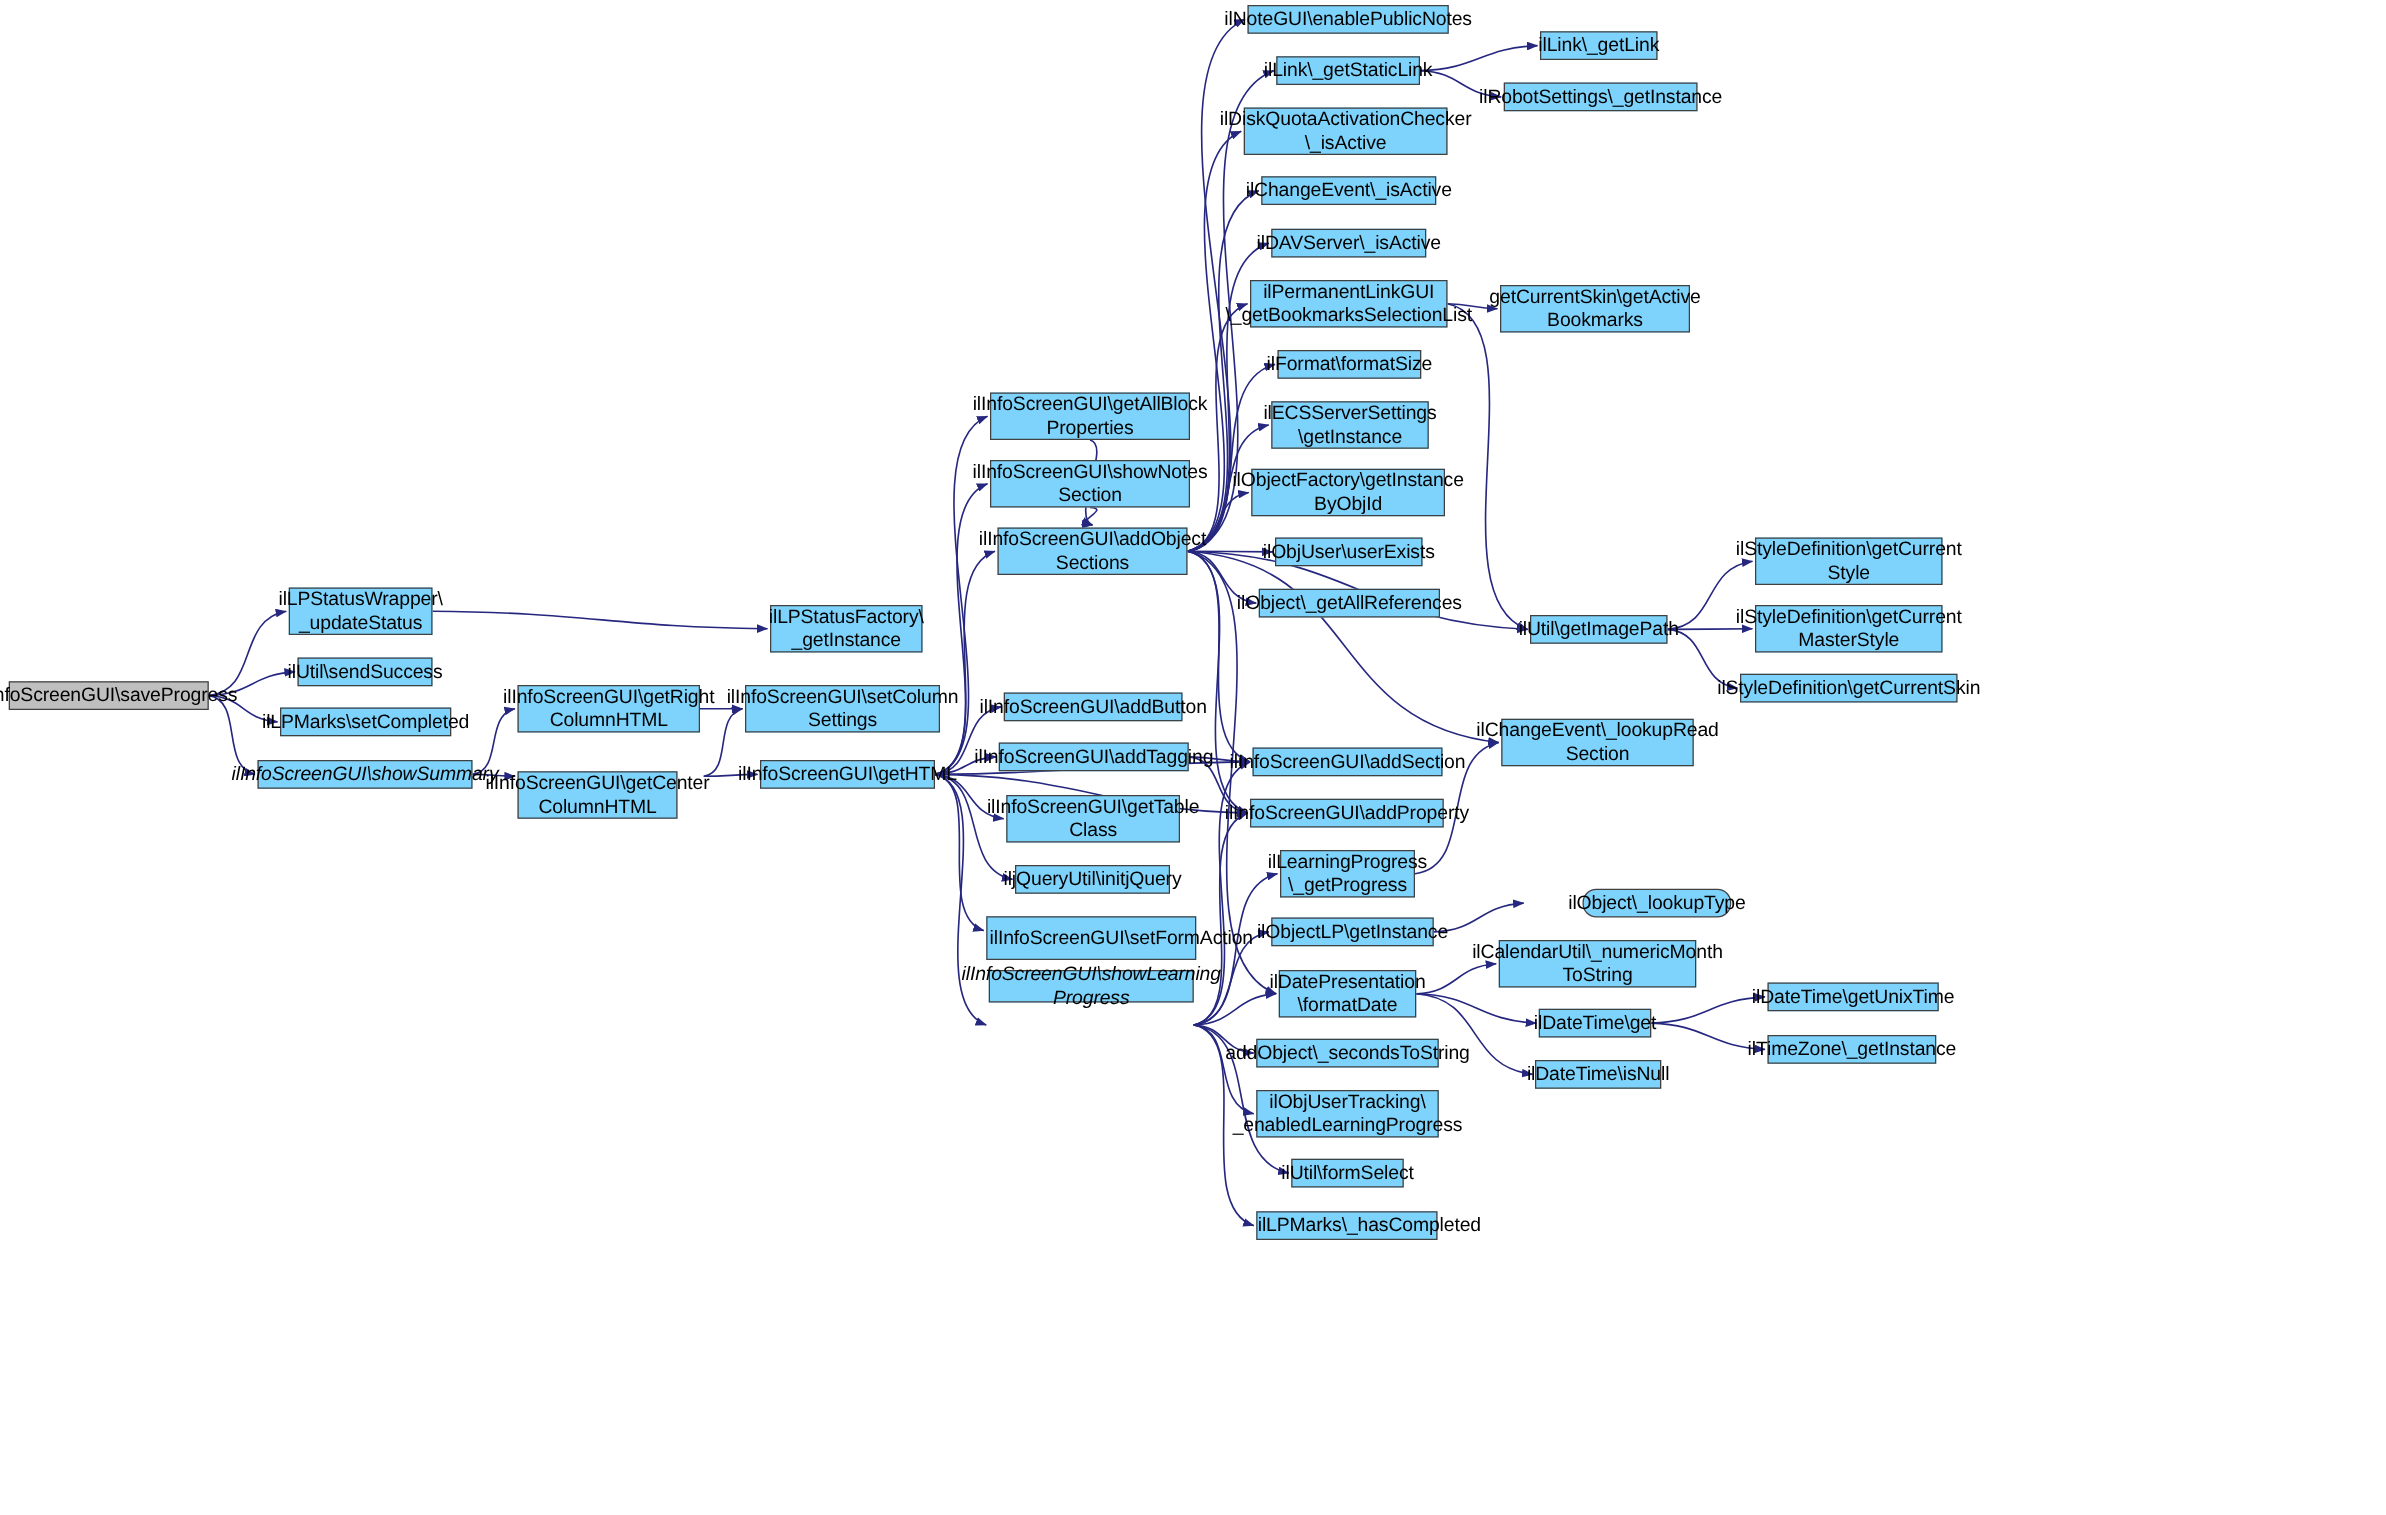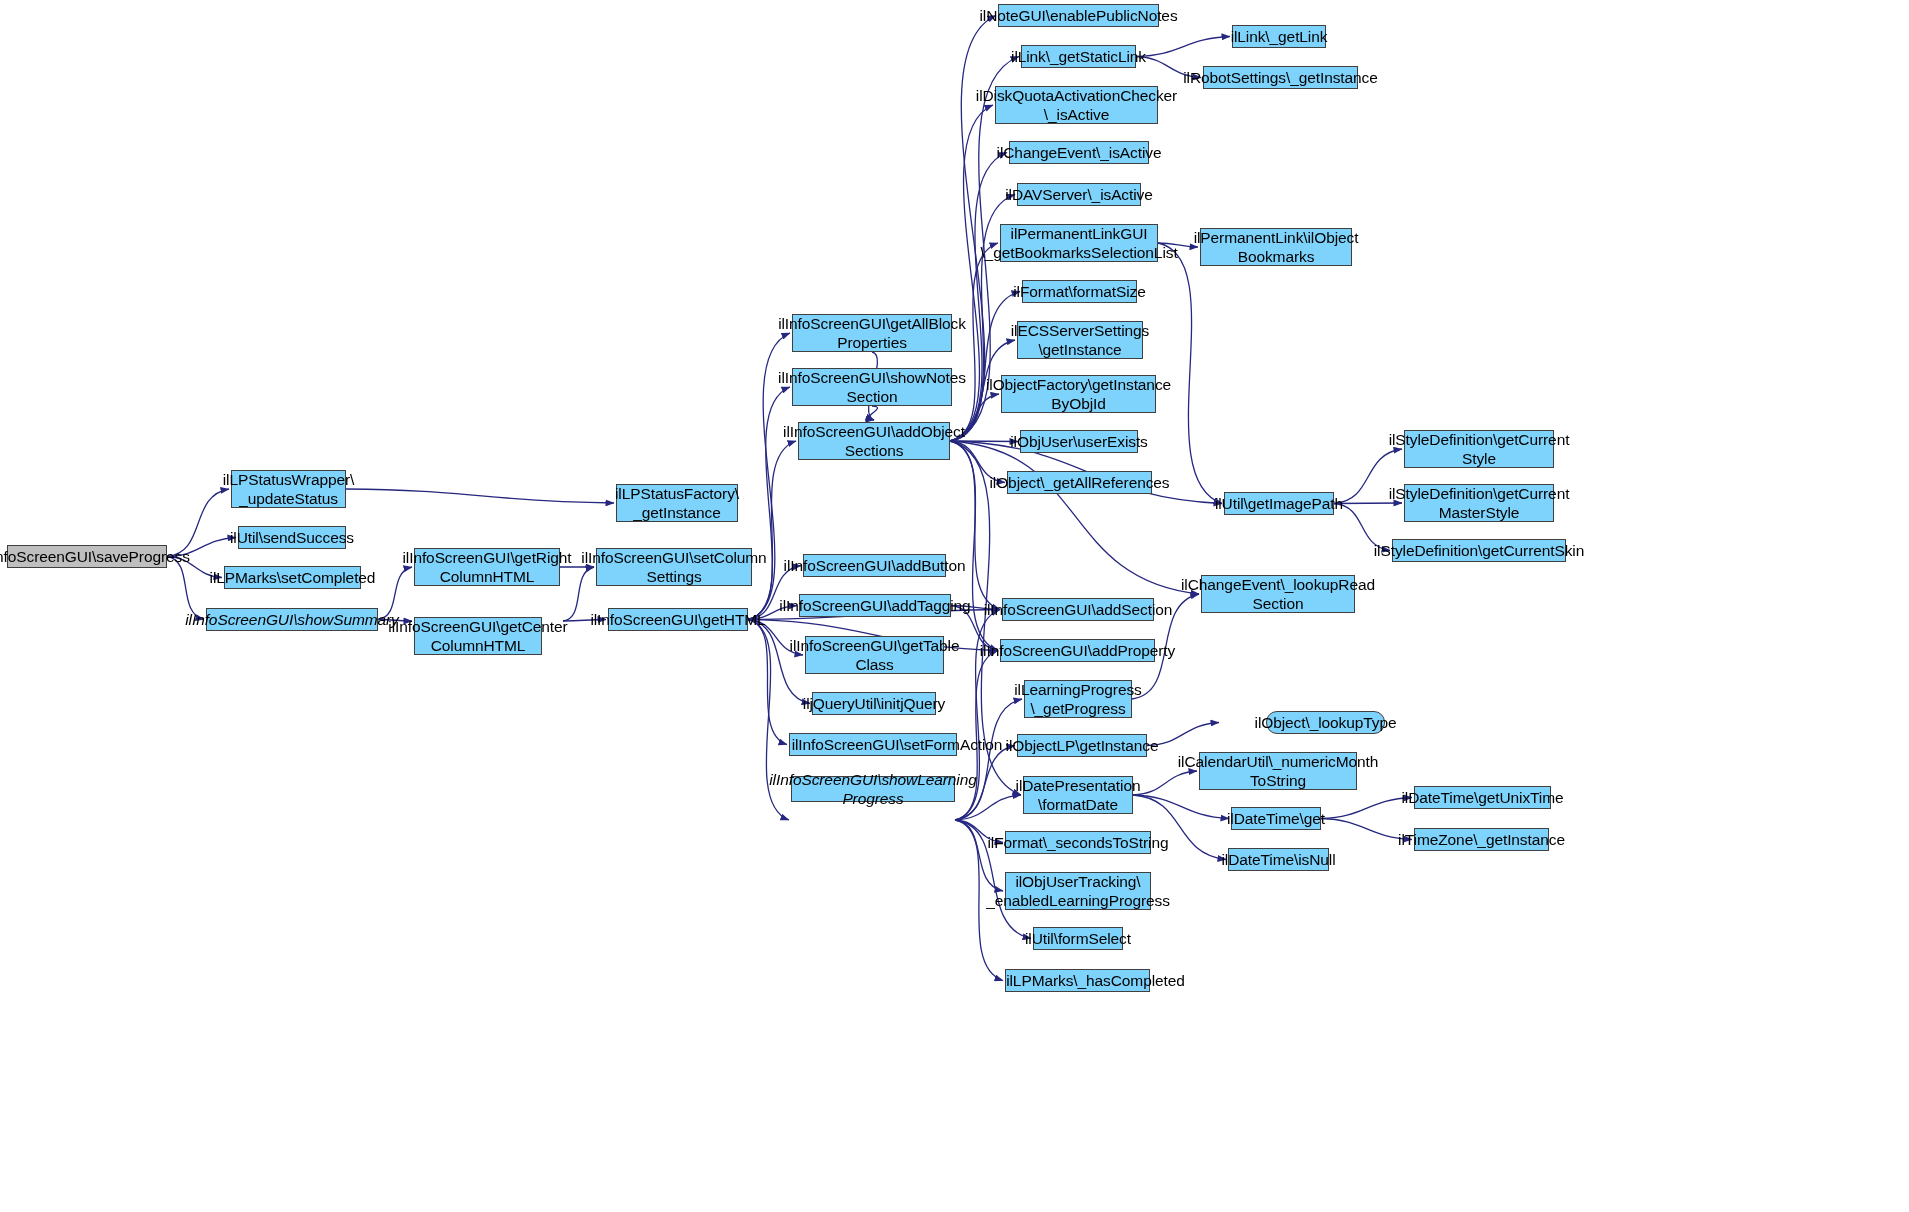--- a/index.html
+++ b/index.html
@@ -141,21 +141,21 @@
 Properties</div>
       <div class="node" style="left: 792px; top: 368px; width: 160px; height: 38px;">ilInfoScreenGUI\showNotes
 Section</div>
       <div class="node" style="left: 798px; top: 422px; width: 152px; height: 38px;">ilInfoScreenGUI\addObject
 Sections</div>
       <div class="node" style="left: 803px; top: 554px; width: 143px; height: 23px;">ilInfoScreenGUI\addButton</div>
       <div class="node" style="left: 799px; top: 594px; width: 152px; height: 23px;">ilInfoScreenGUI\addTagging</div>
       <div class="node" style="left: 805px; top: 636px; width: 139px; height: 38px;">ilInfoScreenGUI\getTable
 Class</div>
       <div class="node" style="left: 812px; top: 692px; width: 124px; height: 23px;">iljQueryUtil\initjQuery</div>
-      <div class="node" style="left: 789px; top: 733px; width: 168px; height: 23px; padding-left: 48px;">ilInfoScreenGUI\setFormAction</div>
+      <div class="node" style="left: 789px; top: 733px; width: 168px; height: 35px; padding-left: 48px;">ilInfoScreenGUI\setFormAction</div>
       <div class="node" style="left: 791px; top: 776px; width: 164px; height: 26px; font-style: italic;">ilInfoScreenGUI\showLearning
 Progress</div>
       <div class="node" style="left: 998px; top: 4px; width: 161px; height: 23px;">ilNoteGUI\enablePublicNotes</div>
       <div class="node" style="left: 1021px; top: 45px; width: 115px; height: 23px;">ilLink\_getStaticLink</div>
       <div class="node" style="left: 995px; top: 86px; width: 163px; height: 38px;">ilDiskQuotaActivationChecker
 \_isActive</div>
       <div class="node" style="left: 1009px; top: 141px; width: 140px; height: 23px;">ilChangeEvent\_isActive</div>
       <div class="node" style="left: 1017px; top: 183px; width: 124px; height: 23px;">ilDAVServer\_isActive</div>
       <div class="node" style="left: 1000px; top: 224px; width: 158px; height: 38px;">ilPermanentLinkGUI
 \_getBookmarksSelectionList</div>
@@ -166,28 +166,28 @@
 ByObjId</div>
       <div class="node" style="left: 1020px; top: 430px; width: 118px; height: 23px;">ilObjUser\userExists</div>
       <div class="node" style="left: 1007px; top: 471px; width: 145px; height: 23px;">ilObject\_getAllReferences</div>
       <div class="node" style="left: 1002px; top: 598px; width: 152px; height: 23px;">ilInfoScreenGUI\addSection</div>
       <div class="node" style="left: 1000px; top: 639px; width: 155px; height: 23px;">ilInfoScreenGUI\addProperty</div>
       <div class="node" style="left: 1024px; top: 680px; width: 108px; height: 38px;">ilLearningProgress
 \_getProgress</div>
       <div class="node" style="left: 1017px; top: 734px; width: 130px; height: 23px;">ilObjectLP\getInstance</div>
       <div class="node" style="left: 1023px; top: 776px; width: 110px; height: 38px;">ilDatePresentation
 \formatDate</div>
-      <div class="node" style="left: 1005px; top: 831px; width: 146px; height: 23px;">ilFormat\_secondsToString</div>
+      <div class="node" style="left: 1005px; top: 831px; width: 146px; height: 23px;">addObject\_secondsToString</div>
       <div class="node" style="left: 1005px; top: 872px; width: 146px; height: 38px;">ilObjUserTracking\
 _enabledLearningProgress</div>
       <div class="node" style="left: 1033px; top: 927px; width: 90px; height: 23px;">ilUtil\formSelect</div>
       <div class="node" style="left: 1005px; top: 969px; width: 145px; height: 23px; padding-left: 36px;">ilLPMarks\_hasCompleted</div>
       <div class="node" style="left: 1232px; top: 25px; width: 94px; height: 23px;">ilLink\_getLink</div>
       <div class="node" style="left: 1203px; top: 66px; width: 155px; height: 23px;">ilRobotSettings\_getInstance</div>
-      <div class="node" style="left: 1200px; top: 228px; width: 152px; height: 38px;">ilPermanentLink\ilObject
+      <div class="node" style="left: 1200px; top: 228px; width: 152px; height: 38px;">getCurrentSkin\getActive
 Bookmarks</div>
       <div class="node" style="left: 1224px; top: 492px; width: 110px; height: 23px;">ilUtil\getImagePath</div>
       <div class="node" style="left: 1201px; top: 575px; width: 154px; height: 38px;">ilChangeEvent\_lookupRead
 Section</div>
       <div class="node" style="left: 1266px; top: 711px; width: 119px; height: 23px; border-radius: 11px;">ilObject\_lookupType</div>
       <div class="node" style="left: 1199px; top: 752px; width: 158px; height: 38px;">ilCalendarUtil\_numericMonth
 ToString</div>
       <div class="node" style="left: 1231px; top: 807px; width: 90px; height: 23px;">ilDateTime\get</div>
       <div class="node" style="left: 1228px; top: 848px; width: 101px; height: 23px;">ilDateTime\isNull</div>
       <div class="node" style="left: 1404px; top: 430px; width: 150px; height: 38px;">ilStyleDefinition\getCurrent

